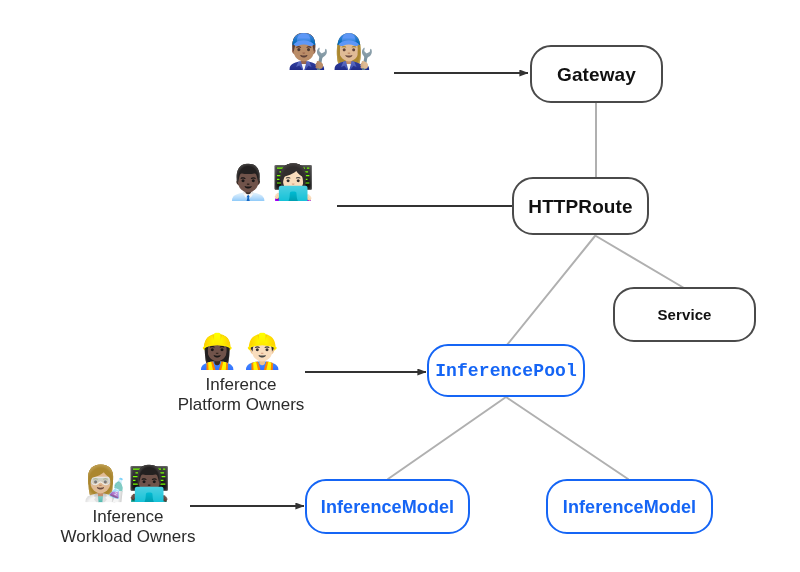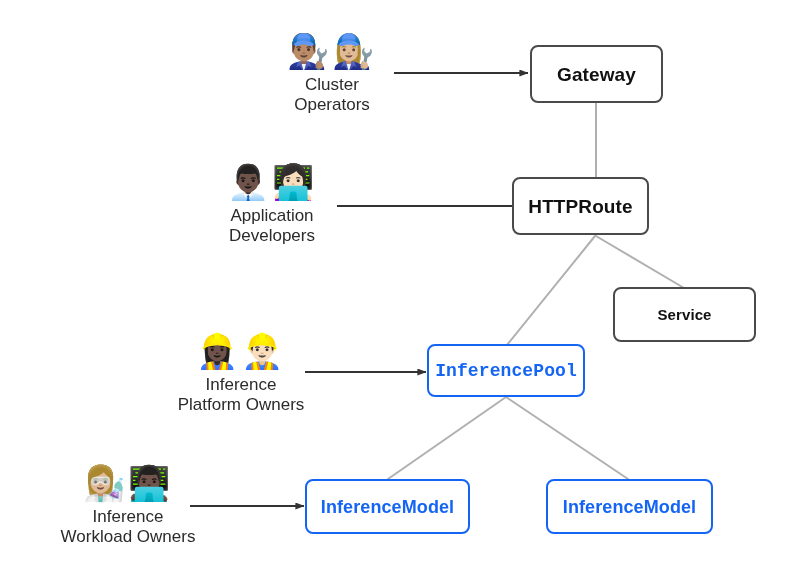--- a/index.html
+++ b/index.html
@@ -25,21 +25,21 @@
     height: 572px;
     pointer-events: none;
   }
   .node {
     position: absolute;
     box-sizing: border-box;
     display: flex;
     align-items: center;
     justify-content: center;
     background: #ffffff;
-    border-radius: 8px;
+    border-radius: 21px;
     font-weight: bold;
     letter-spacing: 0.1px;
     white-space: nowrap;
   }
   .node.gray {
     border: 2px solid #4a4a4a;
     color: #111111;
   }
   .node.blue {
     border: 2px solid #1565f5;
@@ -111,27 +111,23 @@
       <div class="node blue" style="left: 305px; top: 479px; width: 165px; height: 55px;">
         <span class="node-label" style="font-size: 18px;">InferenceModel</span>
       </div>
       <div class="node blue" style="left: 546px; top: 479px; width: 167px; height: 55px;">
         <span class="node-label" style="font-size: 18px;">InferenceModel</span>
       </div>
     </div>
   <div id="personas-layer">
       <div class="persona" style="left: 256px; top: 34px; width: 152px;">
         <div class="persona-emojis" style="font-size: 34px;">👨🏽‍🔧👩🏼‍🔧</div>
-        <div class="persona-name" style="font-size: 17px;">Cluster
-Operators</div>
       </div>
       <div class="persona" style="left: 196px; top: 165px; width: 152px;">
         <div class="persona-emojis" style="font-size: 34px;">👨🏿‍💼👩🏻‍💻</div>
-        <div class="persona-name" style="font-size: 17px;">Application
-Developers</div>
       </div>
       <div class="persona" style="left: 161px; top: 334px; width: 160px;">
         <div class="persona-emojis" style="font-size: 34px;">👷🏿‍♀️👷🏻‍♂️</div>
         <div class="persona-name" style="font-size: 17px;">Inference
 Platform Owners</div>
       </div>
       <div class="persona" style="left: 43px; top: 466px; width: 170px;">
         <div class="persona-emojis" style="font-size: 34px;">👩🏼‍🔬👨🏿‍💻</div>
         <div class="persona-name" style="font-size: 17px;">Inference
 Workload Owners</div>

